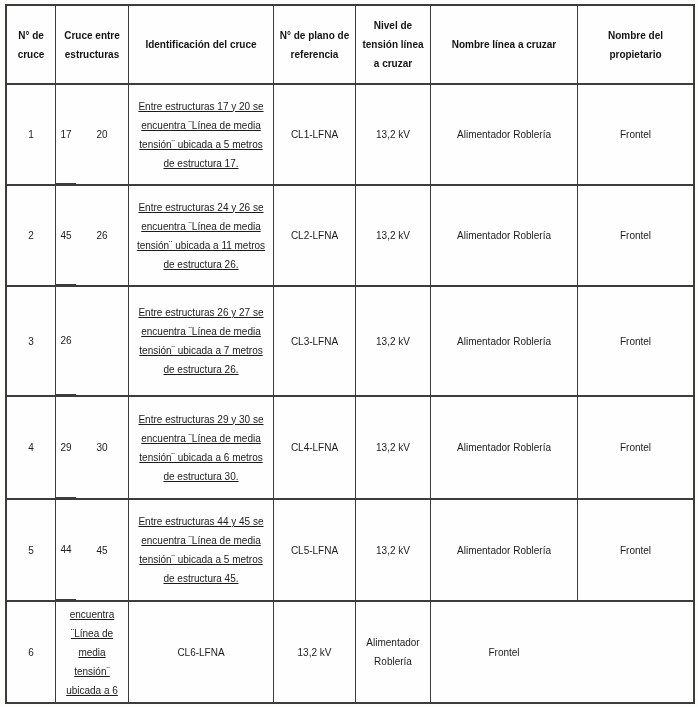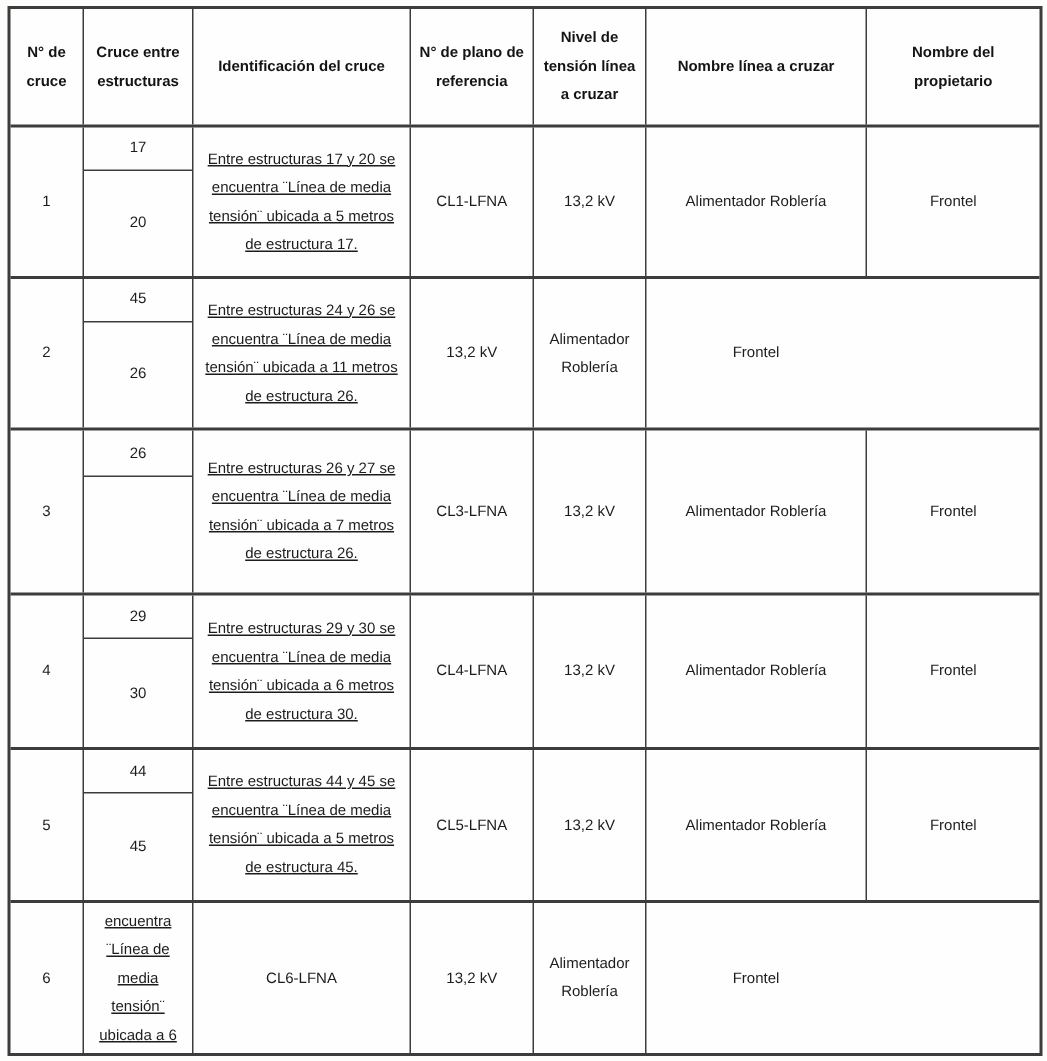--- a/index.html
+++ b/index.html
@@ -49,21 +49,21 @@
     box-sizing: border-box;
     overflow: hidden;
   }
   .cell:first-child { border-left: none; }
   .hcell {
     font-weight: 700;
     color: #141414;
   }
   .ident-cell { padding: 2px 6px; text-decoration: underline; }
   .struct-cell {
-    flex-direction: column;
+    flex-direction: row;
     padding: 0;
     align-items: stretch;
     justify-content: flex-start;
   }
   .struct-top {
     flex: 0 0 28%;
     border-bottom: 1px solid #3c3c3c;
     display: flex;
     align-items: center;
     justify-content: center;
@@ -104,20 +104,21 @@
       <div class="cell">Frontel</div>
     </div>
 
     <div class="row">
       <div class="cell">2</div>
       <div class="cell struct-cell">
         <div class="struct-top">45</div>
         <div class="struct-bottom">26</div>
       </div>
       <div class="cell ident-cell">Entre estructuras 24 y 26 se encuentra ¨Línea de media tensión¨ ubicada a 11 metros de estructura 26.</div>
+      <div class="cell">CL2-LFNA</div>
       <div class="cell">13,2 kV</div>
       <div class="cell">Alimentador Roblería</div>
       <div class="cell">Frontel</div>
     </div>
 
     <div class="row">
       <div class="cell">3</div>
       <div class="cell struct-cell">
         <div class="struct-top">26</div>
       </div>

